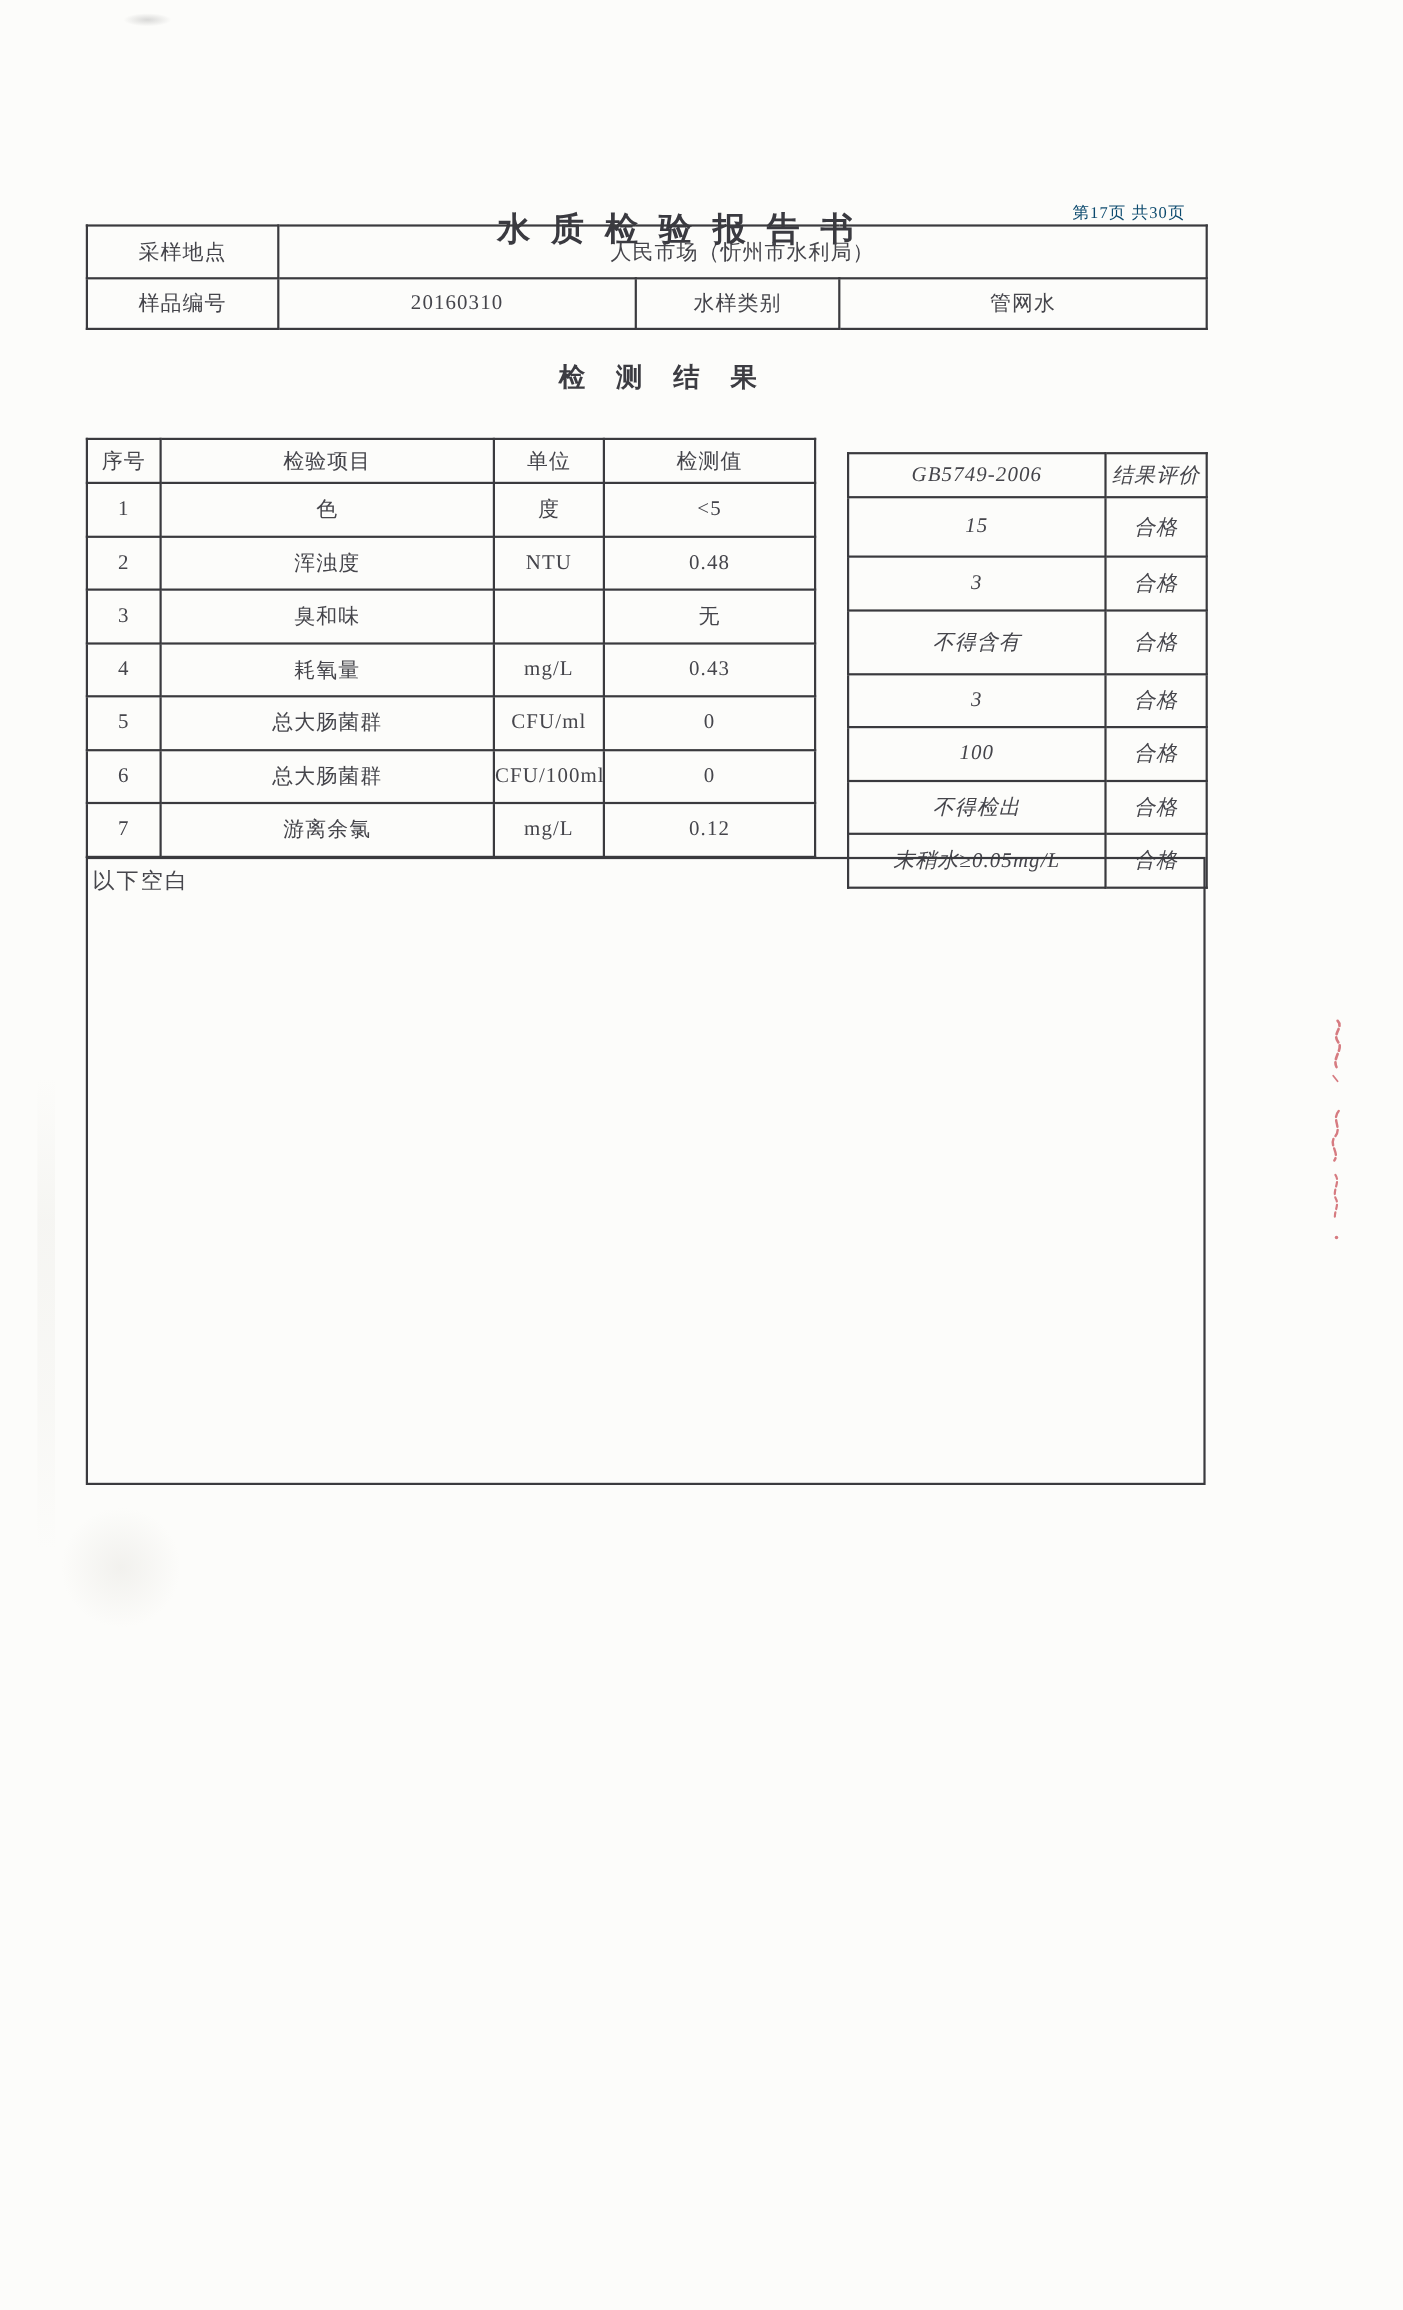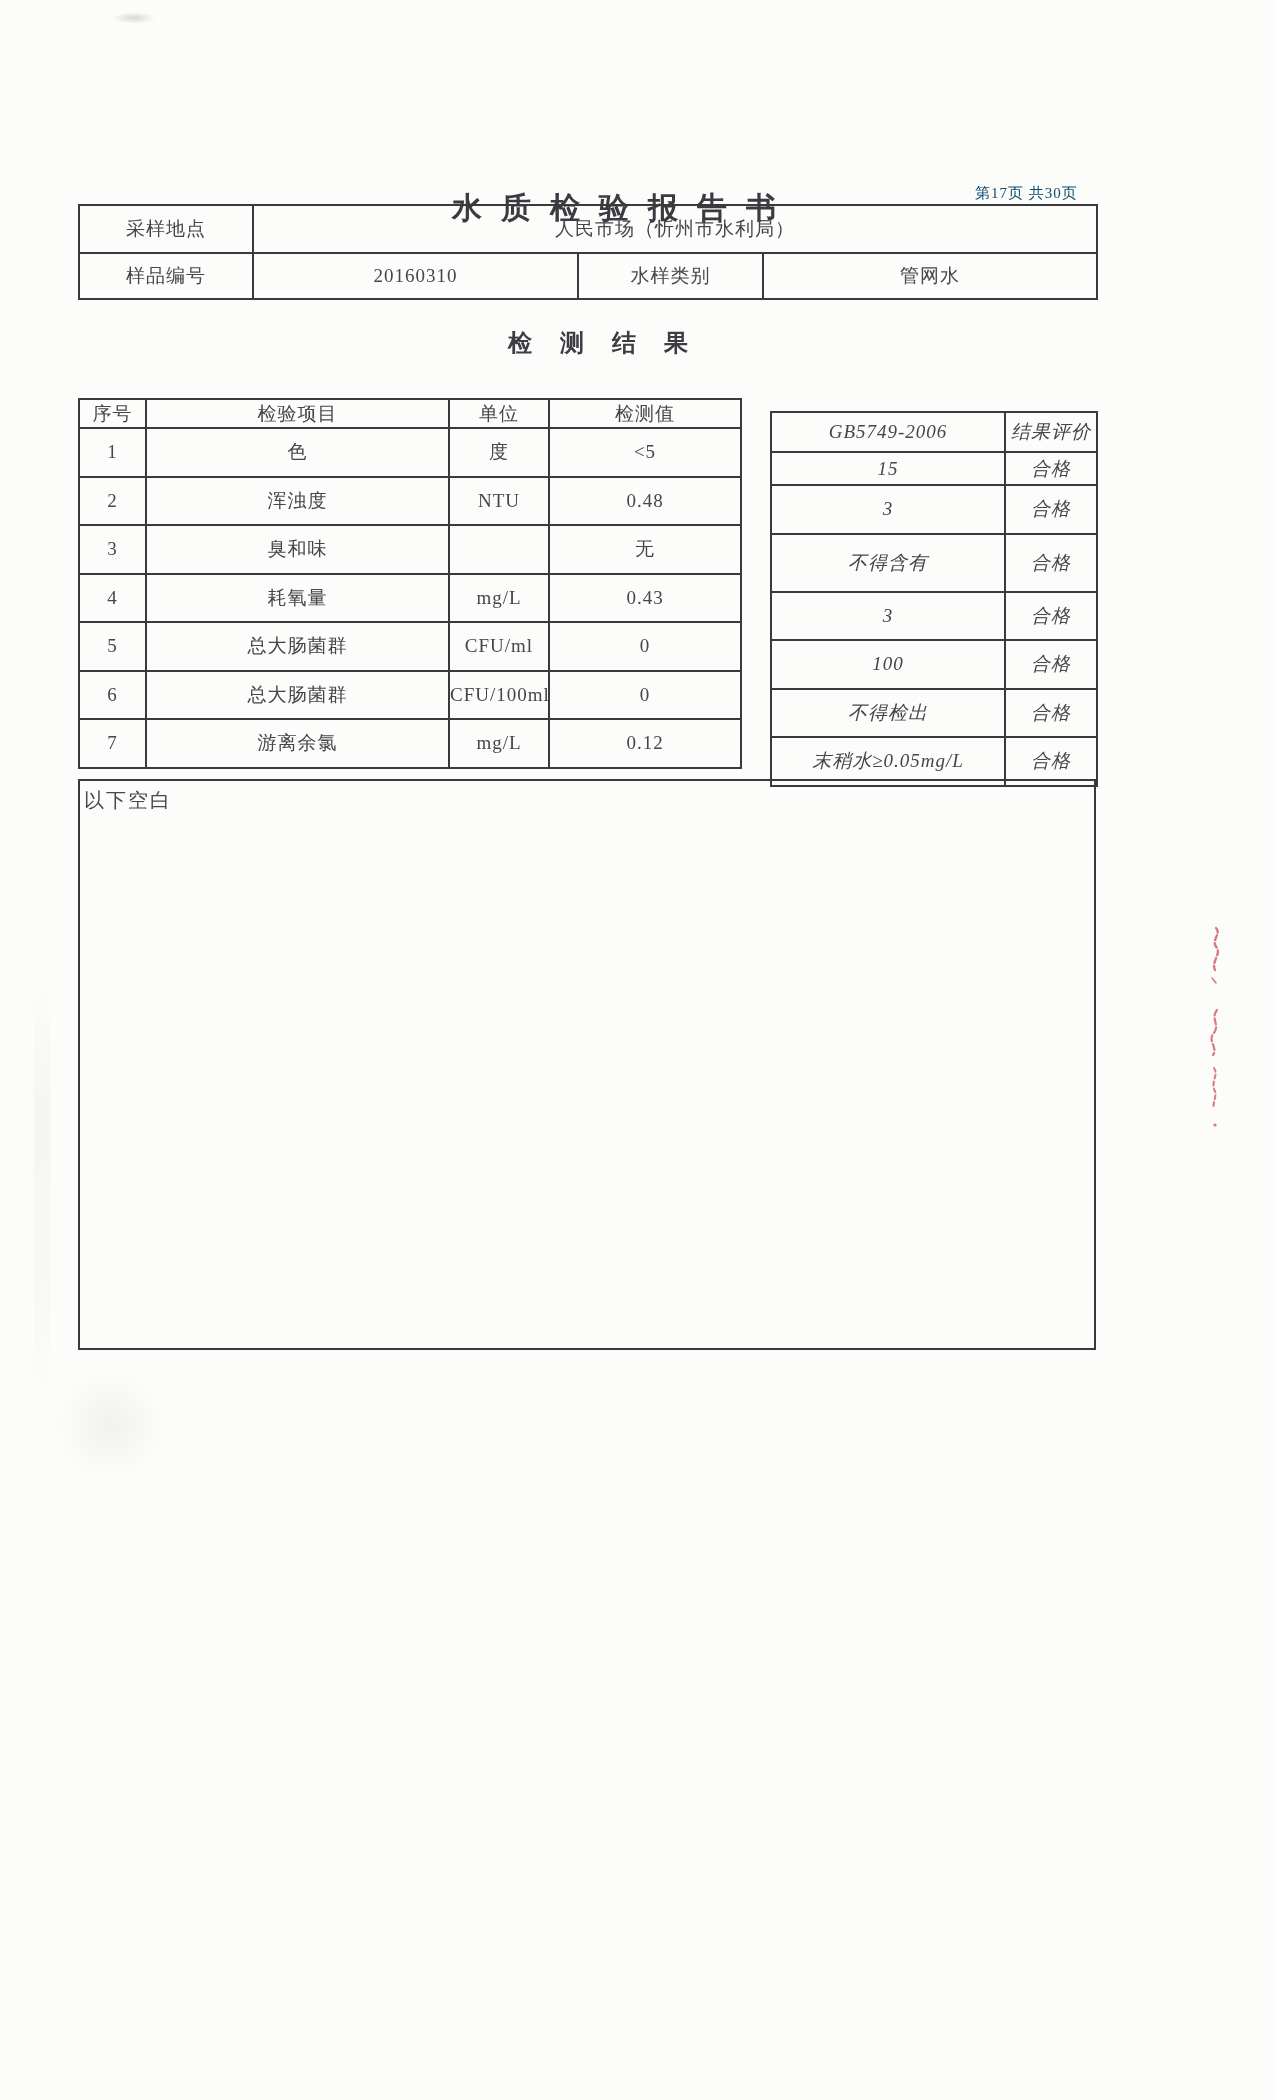--- a/index.html
+++ b/index.html
@@ -119,21 +119,21 @@
 <div class="abs section-heading">检测结果</div>
 
 <table class="t" style="left:78px;top:398px;width:662px;">
   <colgroup>
       <col style="width:67px">
       <col style="width:303px">
       <col style="width:100px">
       <col style="width:192px">
     </colgroup>
   <tbody>
-      <tr style="height:29px">
+      <tr style="height:40px">
     <td>序号</td>
     <td>检验项目</td>
     <td>单位</td>
     <td>检测值</td>
   </tr>
   <tr style="height:48.5px">
     <td>1</td>
     <td class="item">色</td>
     <td>度</td>
     <td>&lt;5</td>
@@ -180,21 +180,21 @@
 <table class="t" style="left:770px;top:411px;width:326px;font-style:italic;">
   <colgroup>
       <col style="width:234px">
       <col style="width:92px">
     </colgroup>
   <tbody>
       <tr style="height:40px">
     <td>GB5749-2006</td>
     <td>结果评价</td>
   </tr>
-  <tr style="height:33px">
+  <tr style="height:54px">
     <td>15</td>
     <td>合格</td>
   </tr>
   <tr style="height:48.5px">
     <td>3</td>
     <td>合格</td>
   </tr>
   <tr style="height:58px">
     <td>不得含有</td>
     <td>合格</td>

